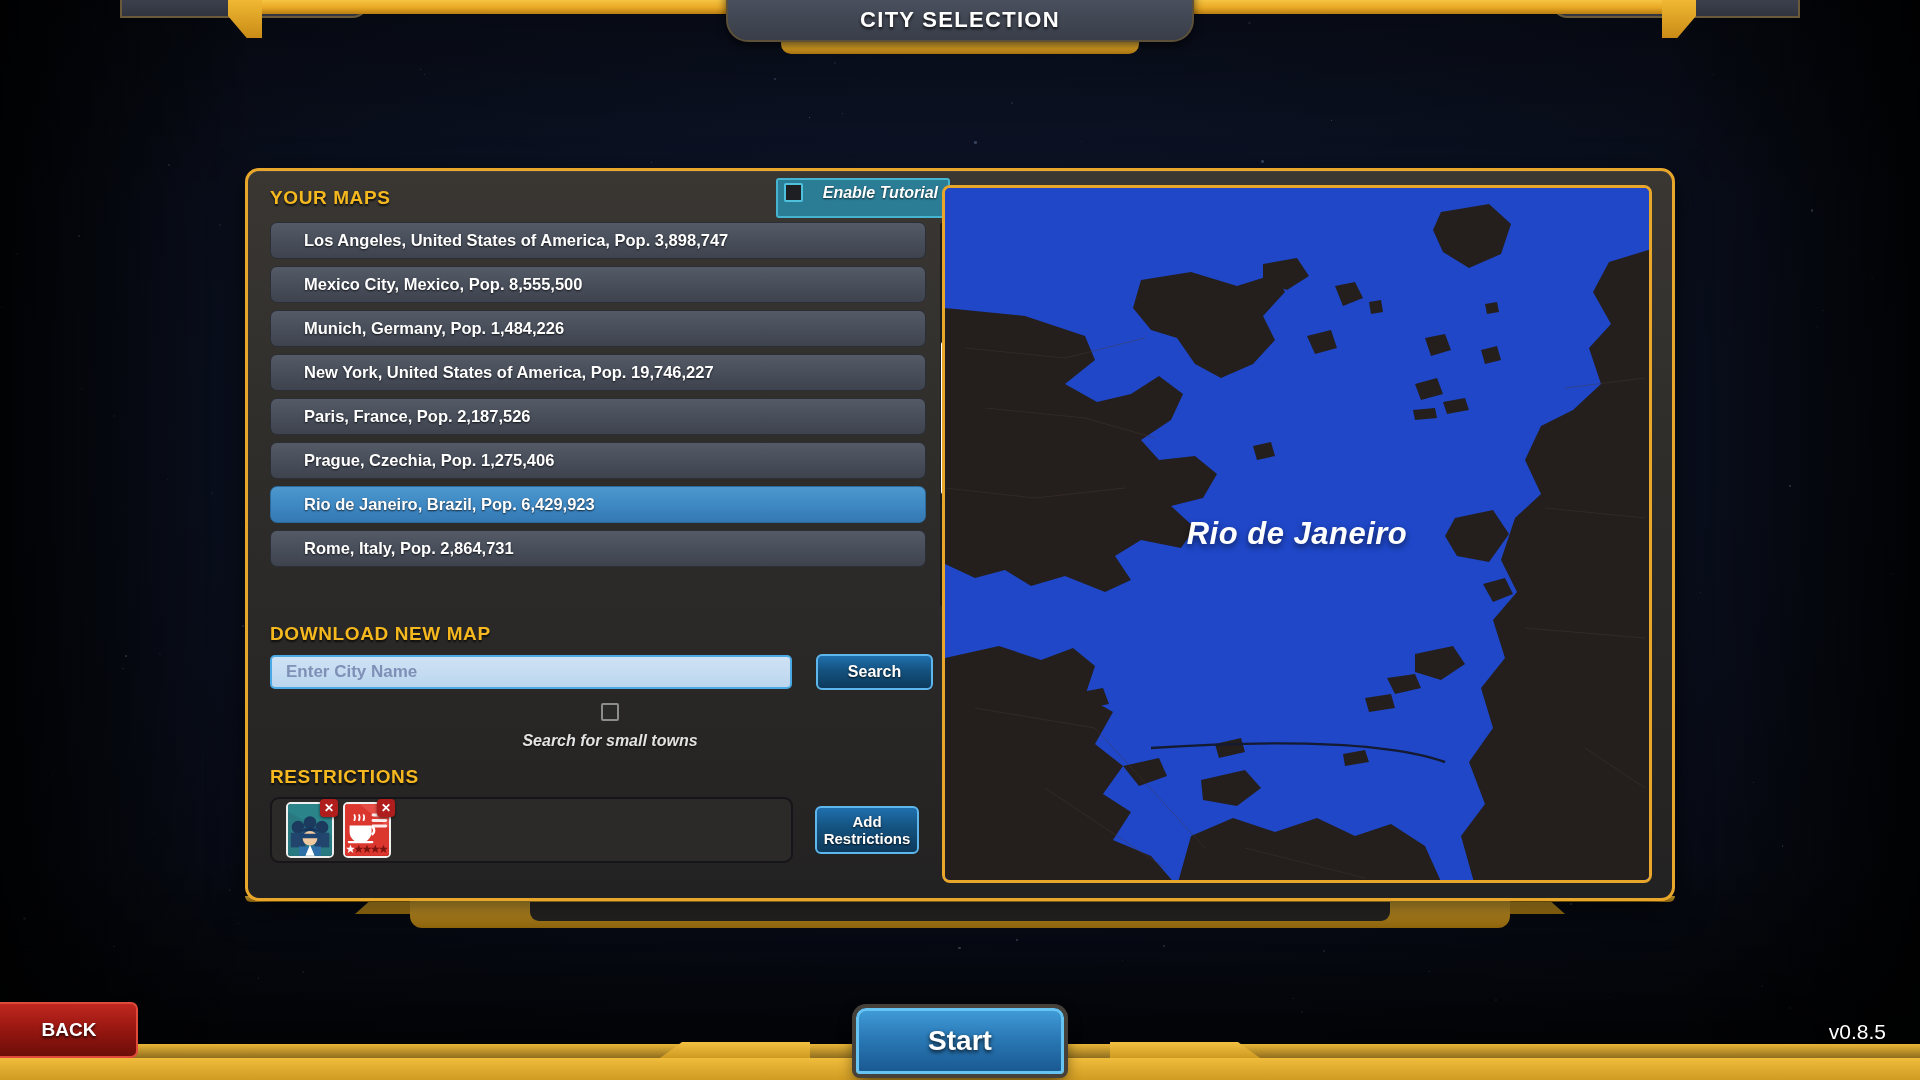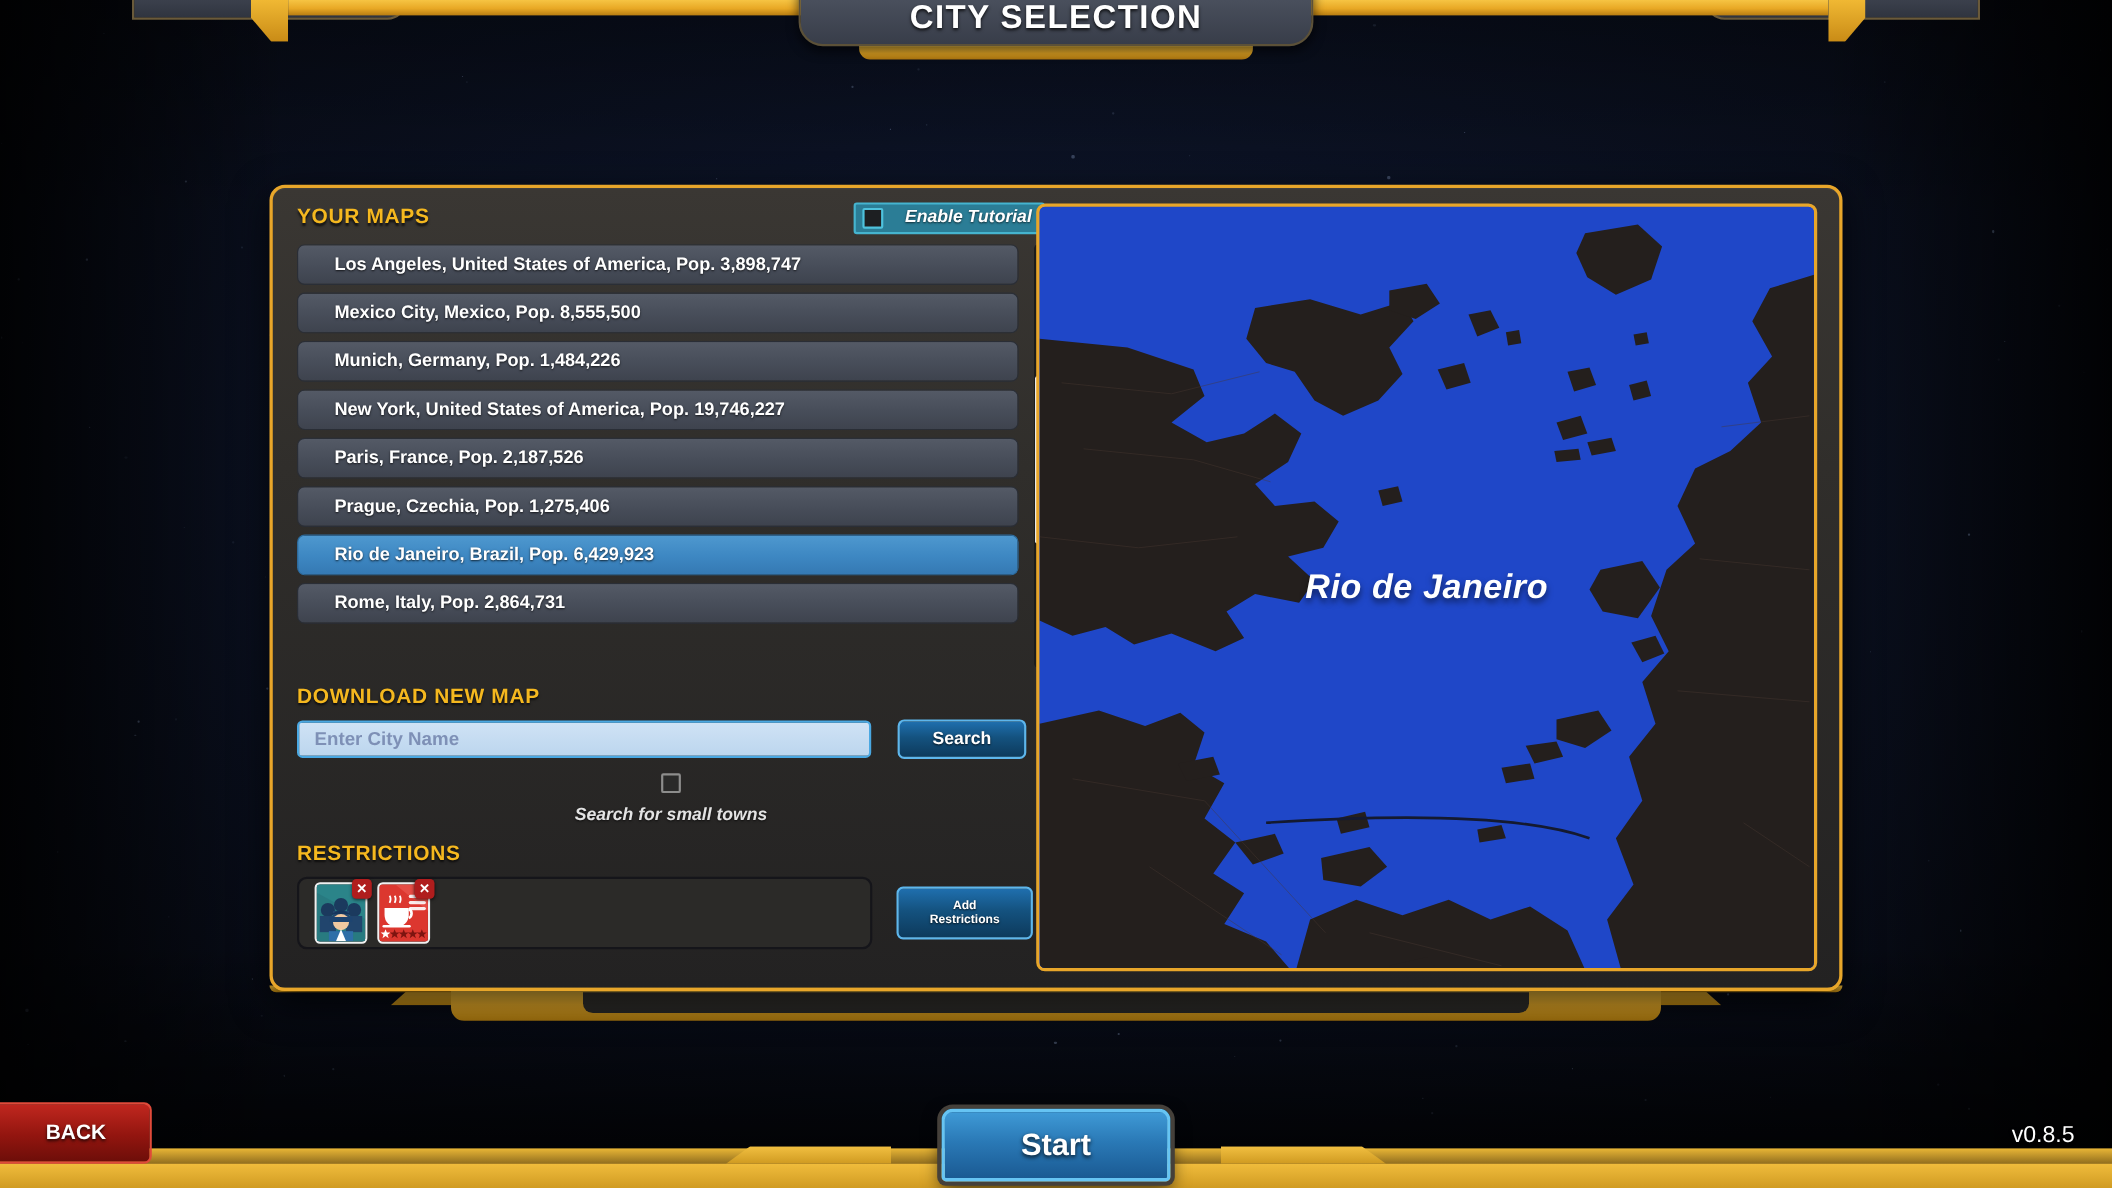--- a/index.html
+++ b/index.html
@@ -68,21 +68,21 @@
     position:absolute; top:-26px; left:50%; transform:translateX(-50%);
     width:468px; height:68px; z-index: 8;
     background: linear-gradient(to bottom, #545a68 0%, #474d5a 45%, #383d49 100%);
     border:2px solid #5c5138;
     border-radius: 0 0 22px 22px;
     display:flex; align-items:flex-end; justify-content:center;
     padding-bottom:7px;
     box-shadow: 0 4px 10px rgba(0,0,0,.6);
   }
   .title-plate-text {
-    color:#ffffff; font-size:30px; font-weight:bold; letter-spacing:1.3px;
+    color:#ffffff; font-size:22px; font-weight:bold; letter-spacing:1.3px;
     text-shadow: 0 2px 3px rgba(0,0,0,.8);
   }
   .title-underbar {
     position:absolute; top:40px; left:50%; transform:translateX(-50%);
     width:358px; height:14px; z-index:7;
     background: linear-gradient(to bottom, #f6c443 0%, #e0a423 60%, #a9730f 100%);
     border-radius: 0 0 10px 10px;
   }
 
   
@@ -127,21 +127,21 @@
   .section-title {
     color:#f5b81f; font-size:19px; font-weight:bold; letter-spacing:.6px;
     text-shadow: 0 2px 2px rgba(0,0,0,.7);
   }
 
   .maps-head { display:flex; align-items:center; justify-content:space-between; height:30px; }
 
   .tutorial-toggle {
     display:flex; align-items:center; gap:20px;
     background:#2b7d96; border:2px solid #45b4cf;
-    padding:3px 10px 3px 6px; border-radius:3px;
+    padding:3px 10px 14px 6px; border-radius:3px;
     cursor:pointer;
   }
   .tut-box {
     width:19px; height:19px; background:#1d1f22;
     border:2px solid #4ec2dd; border-radius:2px;
   }
   .tutorial-toggle span {
     color:#ffffff; font-size:16px; font-weight:bold; font-style:italic;
     text-shadow:0 1px 2px rgba(0,0,0,.7);
   }
@@ -216,21 +216,21 @@
   .card-inner { width:100%; height:100%; border-radius:3px; overflow:hidden; position:relative; }
   .rc-police { background: linear-gradient(145deg,#2f8d8f 0%, #246f78 60%, #1d5a63 100%); }
   .rc-coffee { background: linear-gradient(145deg,#f05a50 0%, #d9332c 55%, #b3231d 100%); }
   .x-badge {
     position:absolute; top:-5px; right:-6px; width:18px; height:18px;
     background:#b01d1d; border-radius:4px;
     color:#fff; font-size:12px; font-weight:bold;
     display:flex; align-items:center; justify-content:center;
     box-shadow:0 1px 3px rgba(0,0,0,.6); cursor:pointer;
   }
-  .add-restr-btn { width:124px; height:48px; font-size:11px; line-height:1.15; }
+  .add-restr-btn { width:104px; height:48px; font-size:15px; line-height:1.15; }
 
   
   .map-preview {
     position:absolute; right:20px; top:14px; width:710px; height:698px;
     border:3px solid #e8a62a; border-radius:8px;
     background:#1f47c8; overflow:hidden;
   }
   .map-city-label {
     position:absolute; left:50%; top:50%;
     transform:translate(-50%,-50%);

